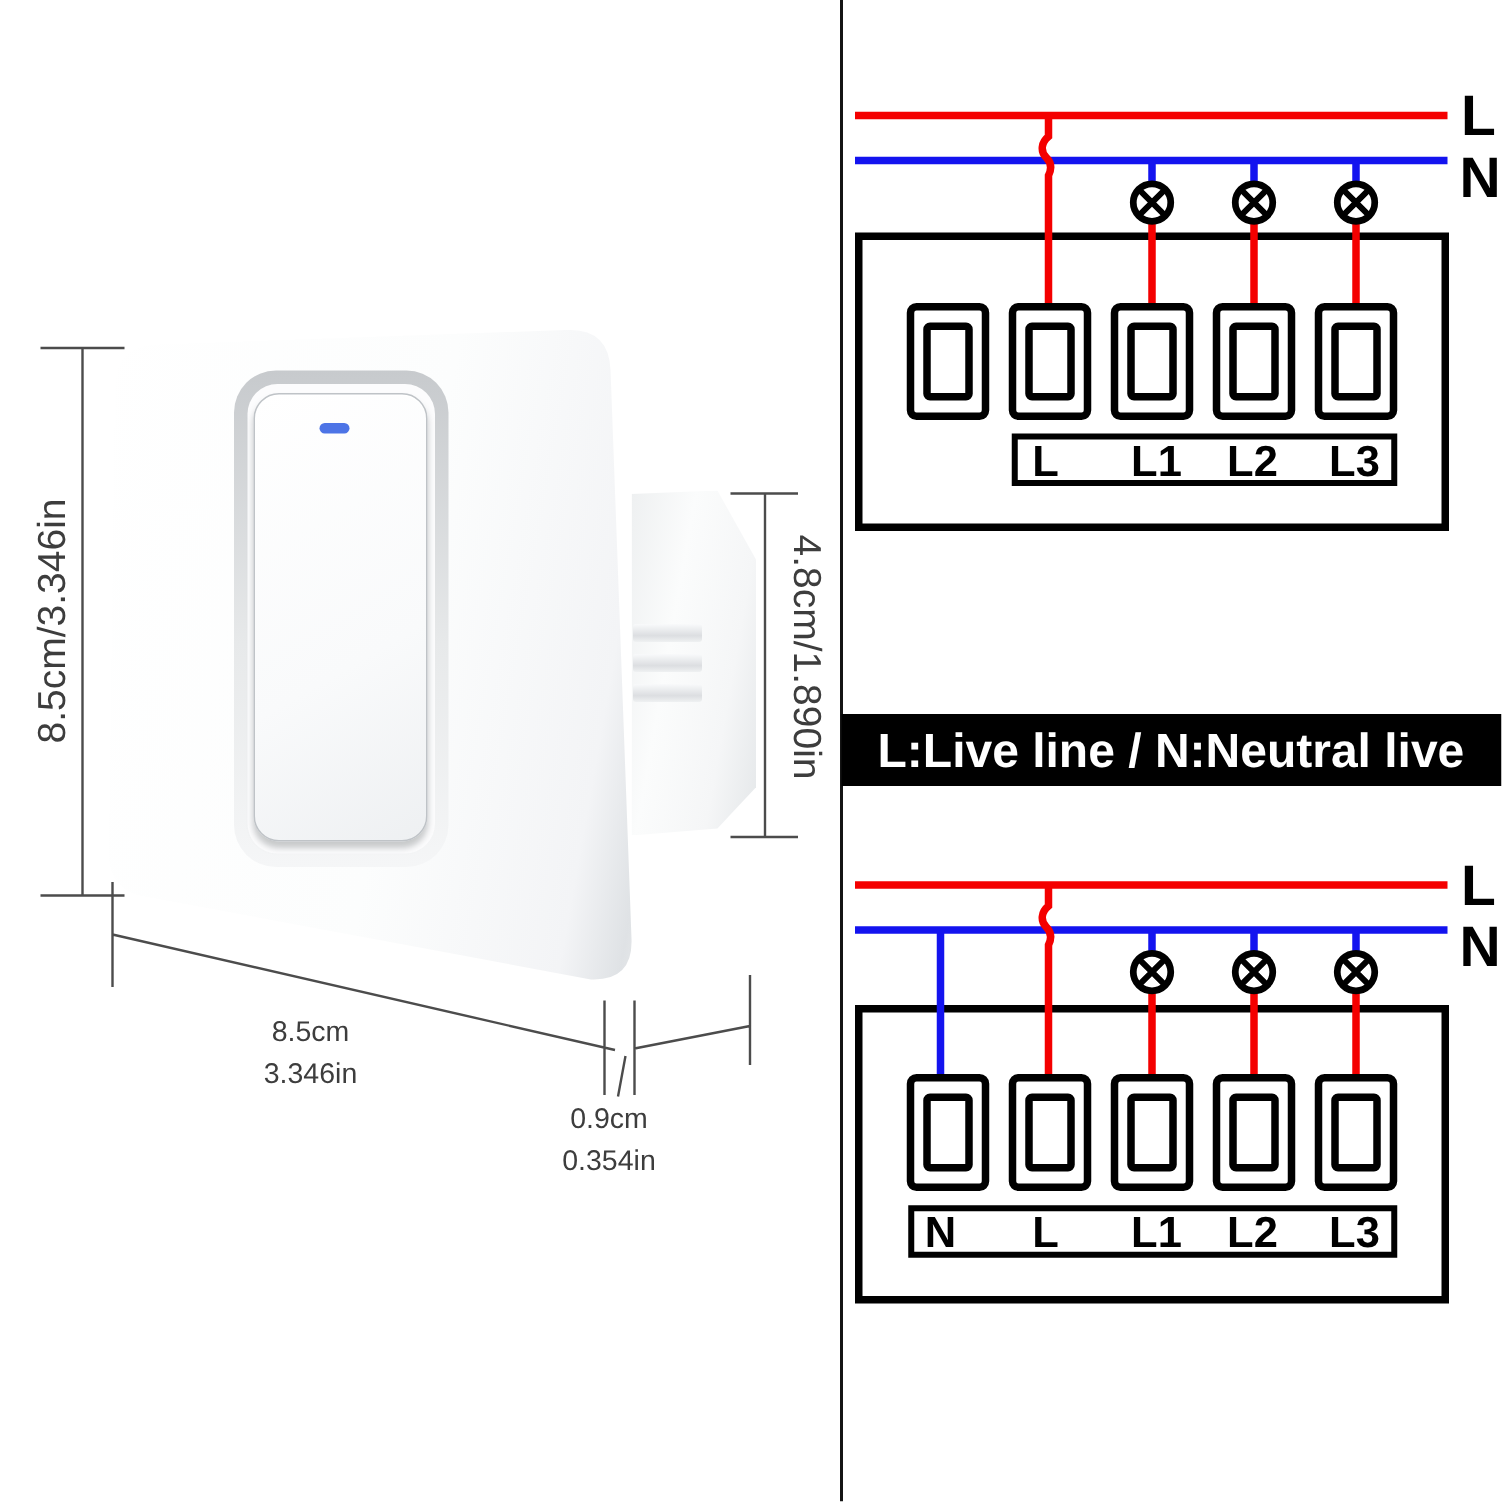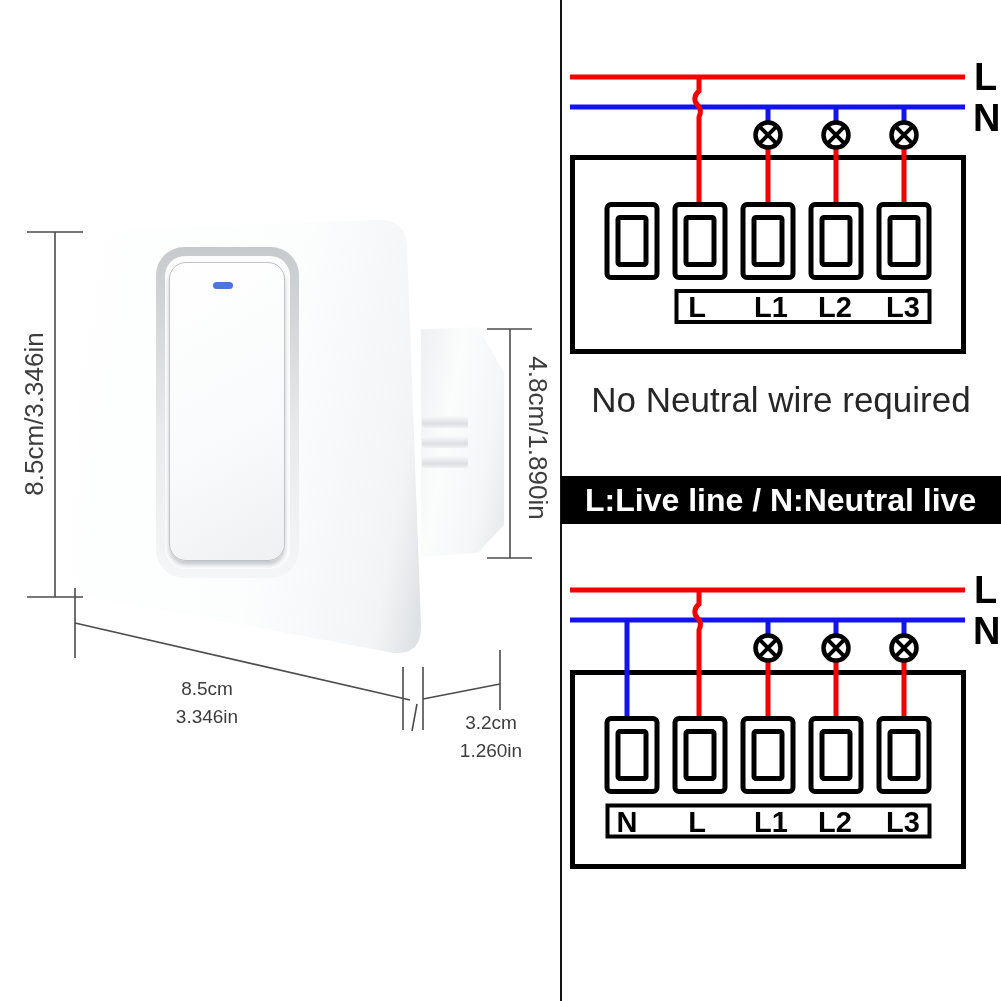--- a/index.html
+++ b/index.html
@@ -95,23 +95,23 @@
     <path class="dim-stroke" d="M510 329 V558 M487 329 H532 M487 558 H532"></path>
   </svg>
 
   <div class="abs dim dim-rot" style="left:34px;top:414px">8.5cm/3.346in</div>
   <div class="abs dim dim-rot-cw" style="left:538px;top:438px">4.8cm/1.890in</div>
 
   <div class="abs dim" style="left:147px;top:675px;width:120px">
     <div>8.5cm</div>
     <div>3.346in</div>
   </div>
-  <div class="abs dim" style="left:431px;top:709px;width:120px">
-    <div>3.2cm</div>
-    <div>1.260in</div>
+  <div class="abs dim" style="left:346px;top:733px;width:120px">
+    <div>0.9cm</div>
+    <div>0.354in</div>
   </div>
 
   <div class="abs divider"></div>
 
   <svg class="abs" style="left:561px;top:0" width="440" height="445" viewBox="0 0 440 445">
 
     <rect x="11.5" y="157.5" width="391" height="194" fill="#ffffff" class="stroke-line" stroke-width="5"></rect>
 
     <path class="stroke-live" stroke-width="5" d="M9 77 H404"></path>
     <path class="stroke-neutral" stroke-width="5" d="M9 107 H404"></path>
@@ -149,21 +149,20 @@
       <rect x="329" y="217.5" width="28" height="47" rx="2" fill="#fff" class="stroke-line" stroke-width="5"></rect>
     </g>
 
     <rect x="115.5" y="291" width="253" height="31" fill="#fff" class="stroke-line" stroke-width="4"></rect>
     <text class="strip-label" x="136" y="317" text-anchor="middle">L</text>
     <text class="strip-label" x="210" y="317" text-anchor="middle">L1</text>
     <text class="strip-label" x="274" y="317" text-anchor="middle">L2</text>
     <text class="strip-label" x="342" y="317" text-anchor="middle">L3</text>
   </svg>
 
-  <div class="abs caption" style="top:380px">No Neutral wire required</div>
 
   <div class="abs banner">
     <span>L:Live line / N:Neutral live</span>
   </div>
 
   <svg class="abs" style="left:561px;top:560px" width="440" height="330" viewBox="0 0 440 330">
     <rect x="11.5" y="112.5" width="391" height="194" fill="#ffffff" class="stroke-line" stroke-width="5"></rect>
     <path class="stroke-live" stroke-width="5" d="M9 30 H404"></path>
     <path class="stroke-neutral" stroke-width="5" d="M9 60 H404"></path>
     <text class="svg-label" x="413" y="43">L</text>

